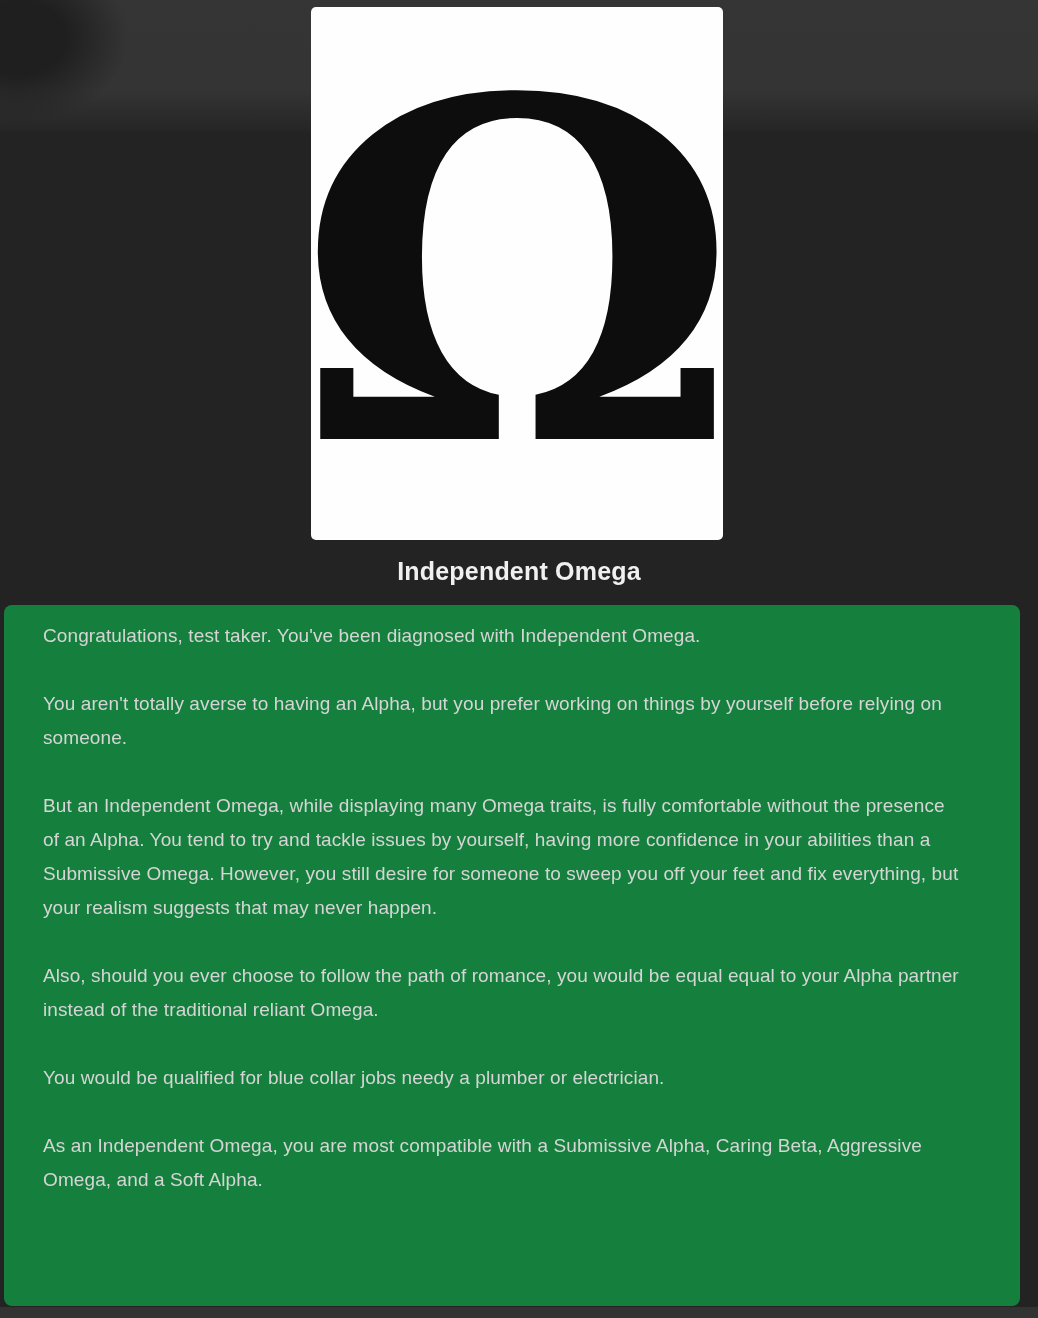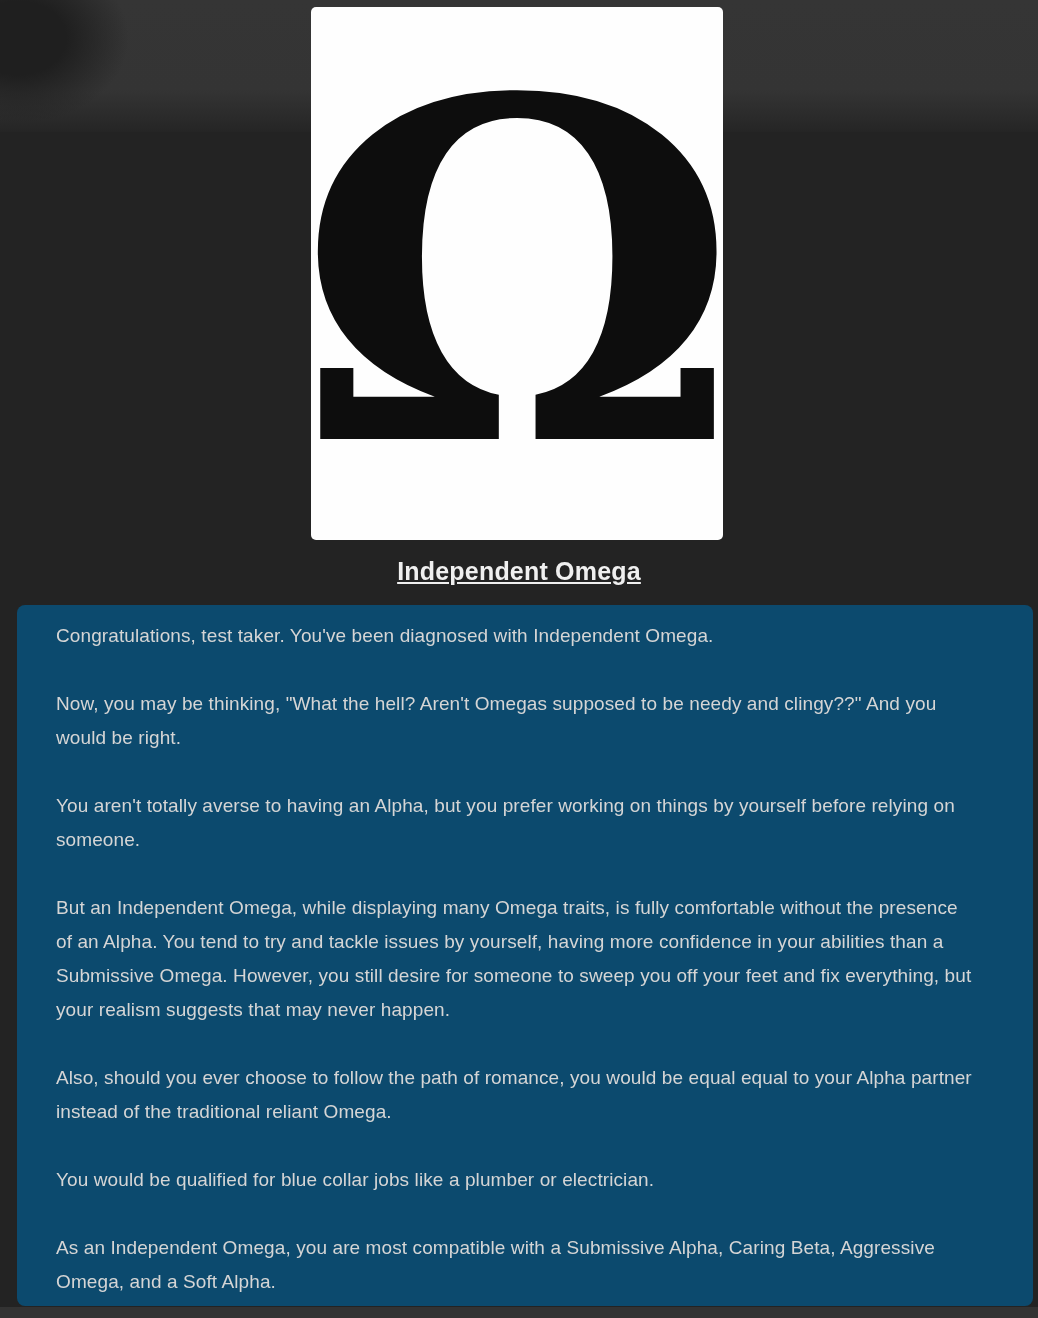--- a/index.html
+++ b/index.html
@@ -51,30 +51,29 @@
     position: absolute;
     top: 557px;
     left: 0;
     width: 100%;
     margin: 0;
     text-align: center;
     font-size: 25px;
     font-weight: 700;
     letter-spacing: 0.2px;
     color: #f0f0f0;
-    text-decoration: underline;
   }
   .result-panel {
     position: absolute;
-    left: 17px;
+    left: 4px;
     top: 605px;
     width: 1016px;
     height: 701px;
     box-sizing: border-box;
-    background: #0c4a6e;
+    background: #15803d;
     border-radius: 8px;
     padding: 14px 56px 10px 39px;
     overflow: hidden;
   }
   .result-panel p {
     margin: 0 0 34px 0;
     font-size: 19px;
     line-height: 34px;
     color: #d5d5d5;
     letter-spacing: 0.1px;
@@ -97,23 +96,22 @@
   <div class="header-band"></div>
 
   <div class="result-card">
     <span class="omega-glyph">Ω</span>
   </div>
 
   <h1 class="result-title">Independent Omega</h1>
 
   <section class="result-panel">
     <p>Congratulations, test taker. You've been diagnosed with Independent Omega.</p>
-    <p>Now, you may be thinking, "What the hell? Aren't Omegas supposed to be needy and clingy??" And you would be right.</p>
     <p>You aren't totally averse to having an Alpha, but you prefer working on things by yourself before relying on someone.</p>
     <p>But an Independent Omega, while displaying many Omega traits, is fully comfortable without the presence of an Alpha. You tend to try and tackle issues by yourself, having more confidence in your abilities than a Submissive Omega. However, you still desire for someone to sweep you off your feet and fix everything, but your realism suggests that may never happen.</p>
     <p>Also, should you ever choose to follow the path of romance, you would be equal equal to your Alpha partner instead of the traditional reliant Omega.</p>
-    <p>You would be qualified for blue collar jobs like a plumber or electrician.</p>
+    <p>You would be qualified for blue collar jobs needy a plumber or electrician.</p>
     <p>As an Independent Omega, you are most compatible with a Submissive Alpha, Caring Beta, Aggressive Omega, and a Soft Alpha.</p>
   </section>
 
   <div class="bottom-strip"></div>
 
 </div>
 
 </body></html>

